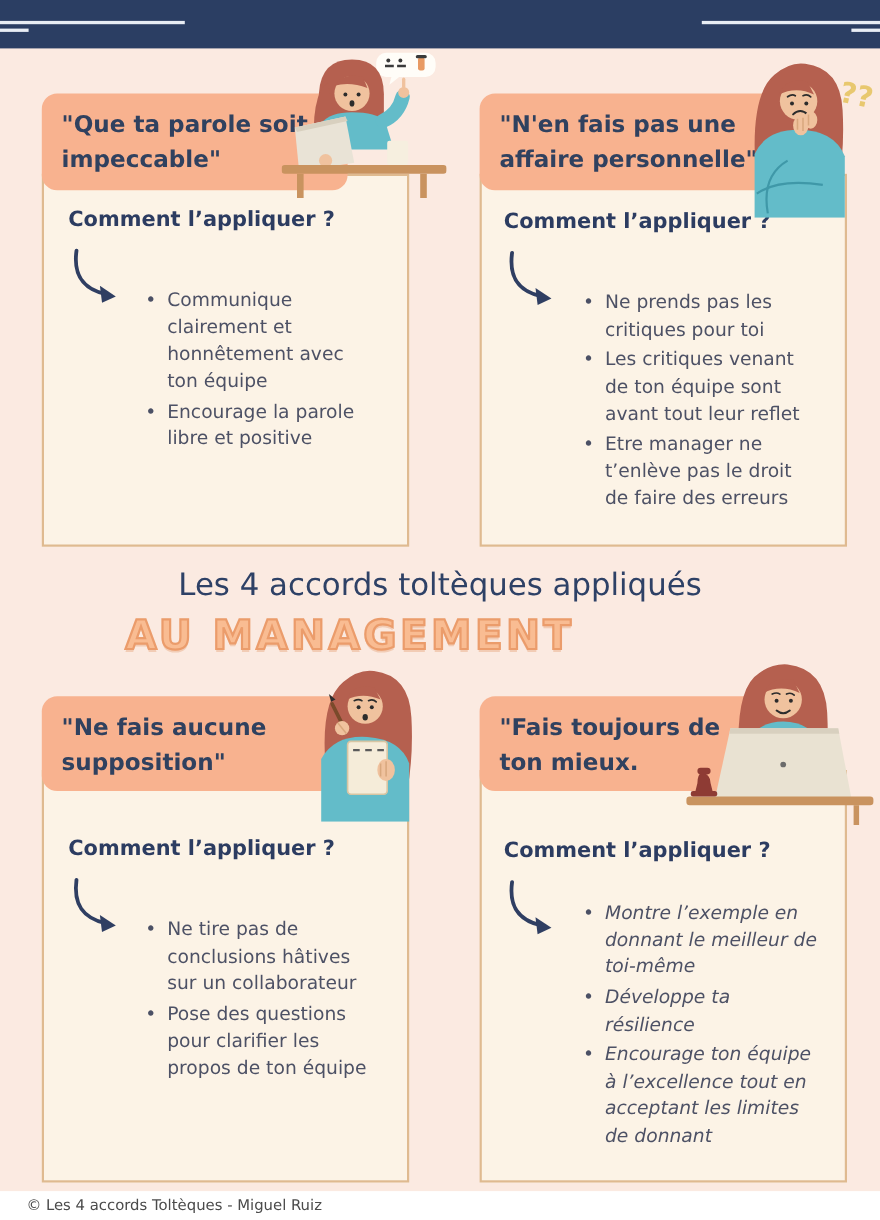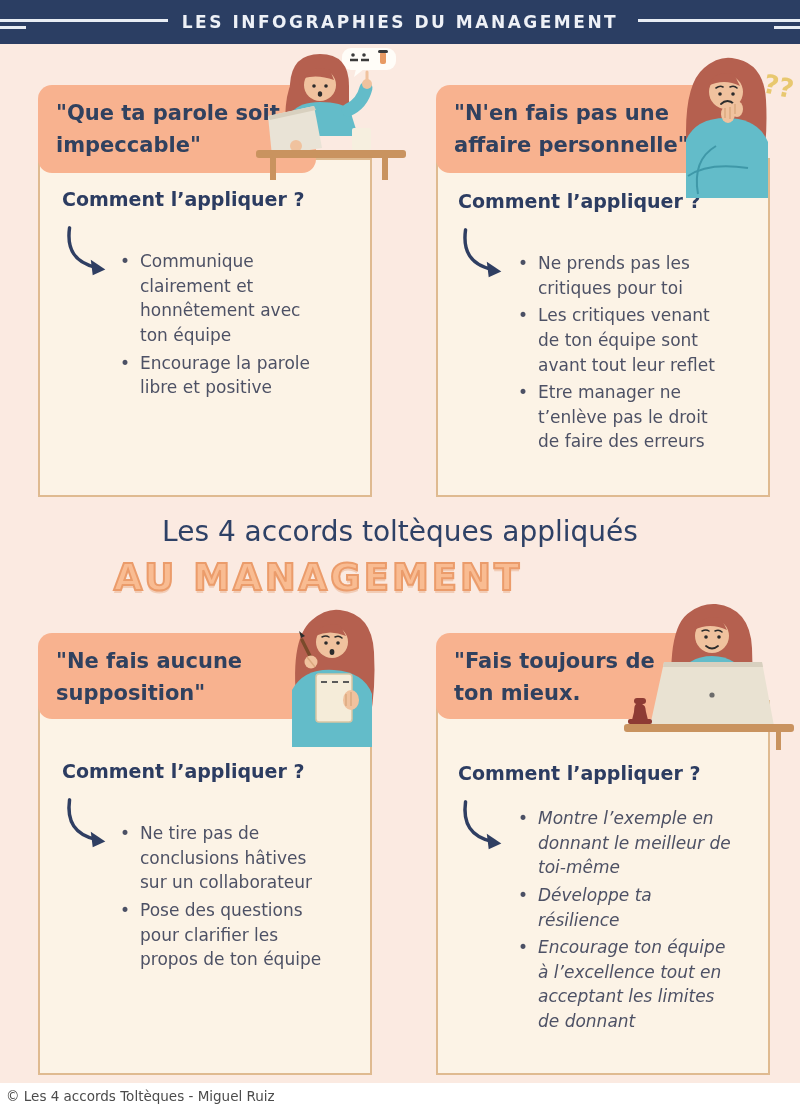--- a/index.html
+++ b/index.html
@@ -36,21 +36,21 @@
   #how2{left:458px;top:190px;}
   #how3{left:62px;top:760px;}
   #how4{left:458px;top:762px;}
 
   .arrow{position:absolute;width:58px;height:58px;z-index:4;}
   #arrow1{left:56px;top:224px;}
   #arrow2{left:452px;top:226px;}
   #arrow3{left:56px;top:796px;}
   #arrow4{left:452px;top:798px;}
 
-  .bullets{position:absolute;margin:4px;padding:0;list-style:none;color:#4d5165;
+  .bullets{position:absolute;margin:16px;padding:0;list-style:none;color:#4d5165;
            font-size:17px;line-height:1.45;z-index:4;}
   #list1{left:114px;top:245px;width:212px;}
   #list2{left:512px;top:247px;width:212px;}
   #list3{left:114px;top:817px;width:218px;}
   #list4{left:512px;top:802px;width:220px;font-style:italic;}
   .bullets li{position:relative;padding-left:22px;margin-bottom:3px;}
   .bullets li::before{content:"\2022";position:absolute;left:2px;top:0;color:#4b5065;}
 
   
   #mid-title{position:absolute;left:0;top:515px;width:800px;text-align:center;
@@ -61,30 +61,29 @@
 
   .illus{position:absolute;z-index:5;}
   #illus1{left:256px;top:46px;width:150px;height:134px;}
   #illus2{left:658px;top:48px;width:142px;height:150px;}
   #illus3{left:258px;top:600px;width:142px;height:147px;}
   #illus4{left:616px;top:598px;width:186px;height:152px;}
 
   
   #footer{position:absolute;left:0;top:1083px;width:800px;height:26px;background:#ffffff;
           display:flex;align-items:center;}
-  #footer .credit{color:#4b4b4b;font-size:13.5px;padding-left:6px;}
+  #footer .credit{color:#4b4b4b;font-size:13.5px;padding-left:24px;}
 </style>
 </head>
 <body>
 
 <div id="page">
   <div id="poster-bg"></div>
 
   <div id="header">
-    <div class="title">LES INFOGRAPHIES DU MANAGEMENT</div>
     <div class="hline" id="hl-l1"></div>
     <div class="hline" id="hl-l2"></div>
     <div class="hline" id="hl-r1"></div>
     <div class="hline" id="hl-r2"></div>
   </div>
 
   <div class="card-body" id="body1"></div>
   <div class="card-body" id="body2"></div>
   <div class="card-body" id="body3"></div>
   <div class="card-body" id="body4"></div>

